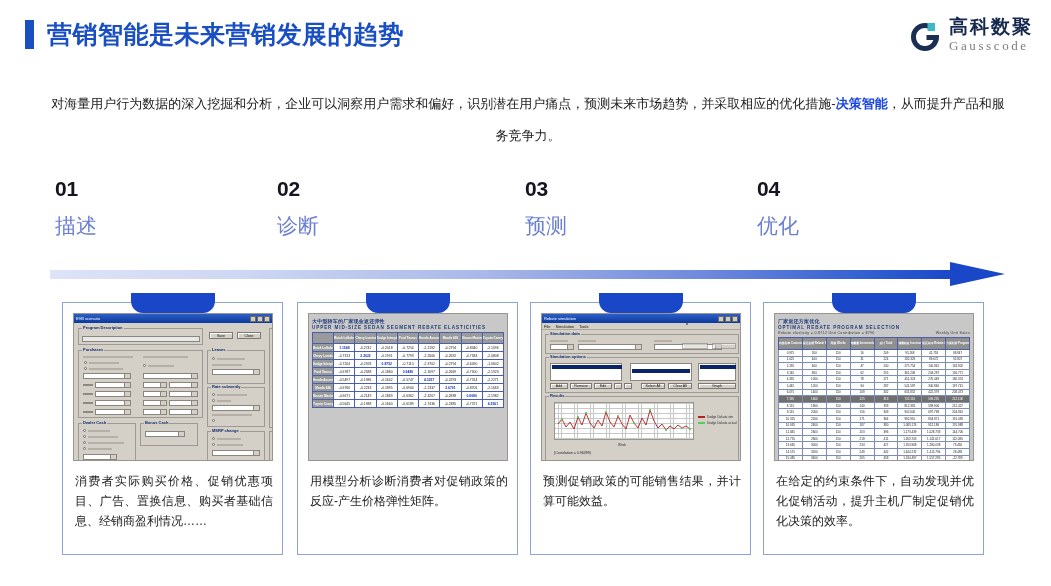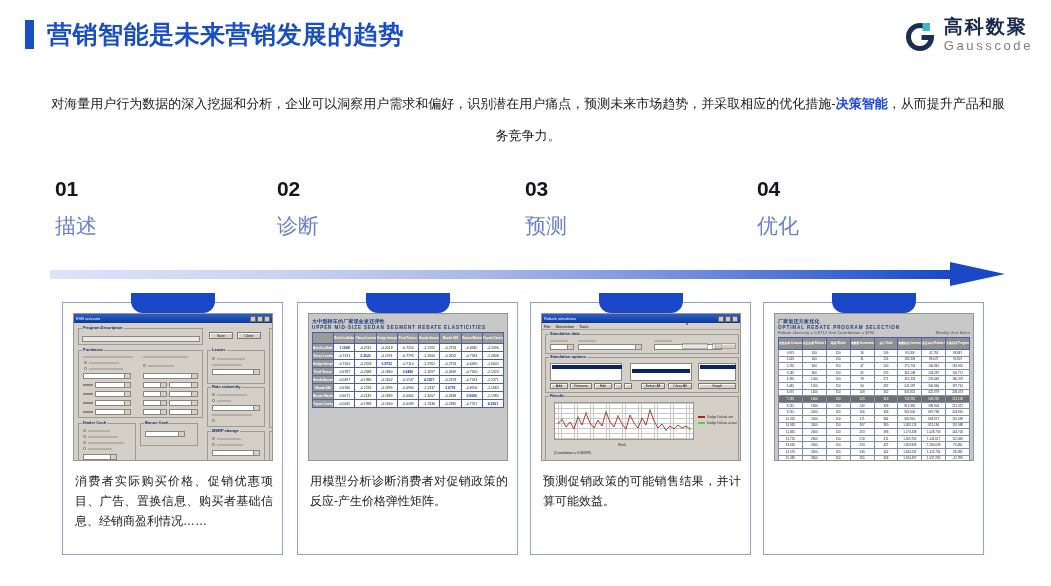--- a/index.html
+++ b/index.html
@@ -62,20 +62,21 @@
     color: #16284d;
     letter-spacing: 2px;
     line-height: 1.05;
   }
   .logo-en {
     font-size: 13px;
     color: #7d7d7d;
     letter-spacing: 2.6px;
     line-height: 1.2;
     margin-top: 1px;
+    font-family: Liberation Serif, serif;
   }
 
   
   .paragraph {
     position: absolute;
     top: 88px;
     left: 48px;
     width: 960px;
     text-align: center;
     font-size: 13px;
@@ -962,15 +963,16 @@
                 <td>265</td>
                 <td>458</td>
                 <td>1.534.497</td>
                 <td>1.557.285</td>
                 <td>-22.789</td>
               </tr>
             </tbody>
         </table>
       </div>
     </div>
+    <div class="card-caption">在给定的约束条件下，自动发现并优化促销活动，提升主机厂制定促销优化决策的效率。</div>
   </div>
 
 </div>
 
 </body></html>

